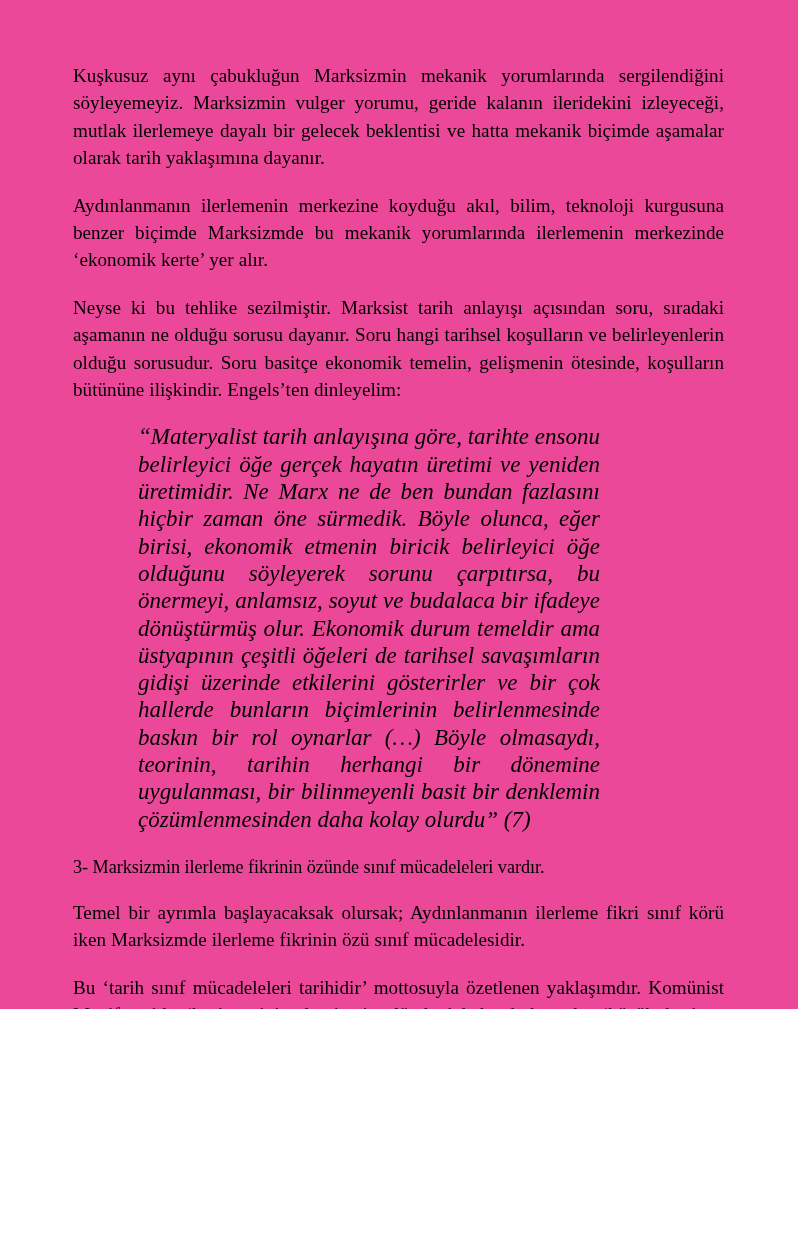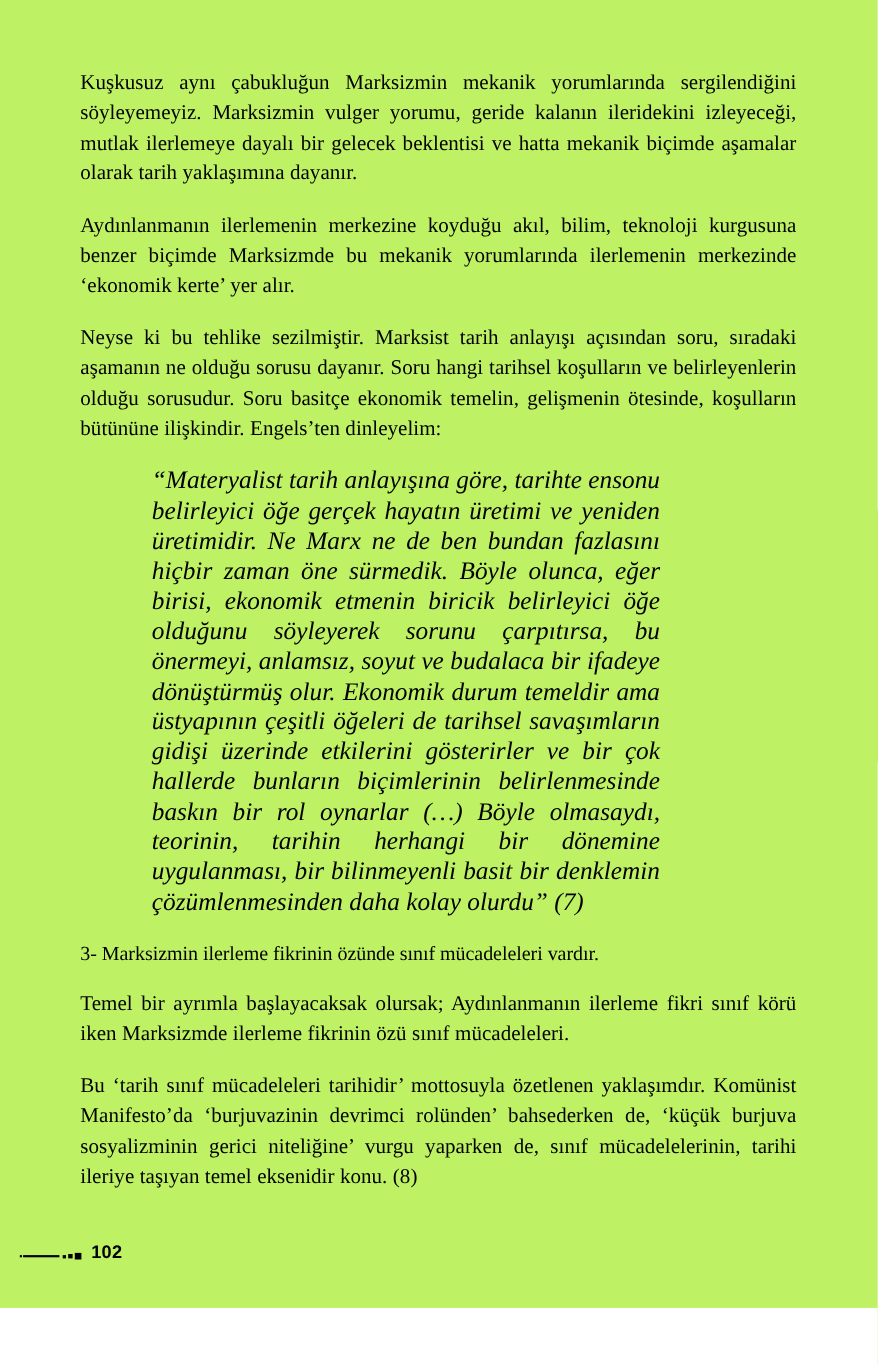--- a/index.html
+++ b/index.html
@@ -10,23 +10,23 @@
   }
   body {
     font-family: "Liberation Serif", "DejaVu Serif", serif;
     color: #000000;
     -webkit-font-smoothing: antialiased;
   }
 
   .page {
     position: relative;
     width: 798px;
-    height: 1189px;
+    height: 1009px;
     margin: 0 auto;
-    background: #bef264;
+    background: #ec4899;
     overflow: hidden;
     box-sizing: border-box;
   }
 
   
   .content {
     position: absolute;
     left: 73px;
     top: 62px;
     width: 651px;
@@ -132,21 +132,21 @@
     <p class="para">Kuşkusuz aynı çabukluğun Marksizmin mekanik yorumlarında sergilendiğini söyleyemeyiz. Marksizmin vulger yorumu, geride kalanın ileridekini izleyeceği, mutlak ilerlemeye dayalı bir gelecek beklentisi ve hatta mekanik biçimde aşamalar olarak tarih yaklaşımına dayanır.</p>
 
     <p class="para">Aydınlanmanın ilerlemenin merkezine koyduğu akıl, bilim, teknoloji kurgusuna benzer biçimde Marksizmde bu mekanik yorumlarında ilerlemenin merkezinde ‘ekonomik kerte’ yer alır.</p>
 
     <p class="para">Neyse ki bu tehlike sezilmiştir. Marksist tarih anlayışı açısından soru, sıradaki aşamanın ne olduğu sorusu dayanır. Soru hangi tarihsel koşulların ve belirleyenlerin olduğu sorusudur. Soru basitçe ekonomik temelin, gelişmenin ötesinde, koşulların bütününe ilişkindir. Engels’ten dinleyelim:</p>
 
     <blockquote class="quote">“Materyalist tarih anlayışına göre, tarihte ensonu belirleyici öğe gerçek hayatın üretimi ve yeniden üretimidir. Ne Marx ne de ben bundan fazlasını hiçbir zaman öne sürmedik. Böyle olunca, eğer birisi, ekonomik etmenin biricik belirleyici öğe olduğunu söyleyerek sorunu çarpıtırsa, bu önermeyi, anlamsız, soyut ve budalaca bir ifadeye dönüştürmüş olur. Ekonomik durum temeldir ama üstyapının çeşitli öğeleri de tarihsel savaşımların gidişi üzerinde etkilerini gösterirler ve bir çok hallerde bunların biçimlerinin belirlenmesinde baskın bir rol oynarlar (…) Böyle olmasaydı, teorinin, tarihin herhangi bir dönemine uygulanması, bir bilinmeyenli basit bir denklemin çözümlenmesinden daha kolay olurdu” (7)</blockquote>
 
     <p class="heading">3- Marksizmin ilerleme fikrinin özünde sınıf mücadeleleri vardır.</p>
 
-    <p class="para">Temel bir ayrımla başlayacaksak olursak; Aydınlanmanın ilerleme fikri sınıf körü iken Marksizmde ilerleme fikrinin özü sınıf mücadeleleri.</p>
+    <p class="para">Temel bir ayrımla başlayacaksak olursak; Aydınlanmanın ilerleme fikri sınıf körü iken Marksizmde ilerleme fikrinin özü sınıf mücadelesidir.</p>
 
     <p class="para">Bu ‘tarih sınıf mücadeleleri tarihidir’ mottosuyla özetlenen yaklaşımdır. Komünist Manifesto’da ‘burjuvazinin devrimci rolünden’ bahsederken de, ‘küçük burjuva sosyalizminin gerici niteliğine’ vurgu yaparken de, sınıf mücadelelerinin, tarihi ileriye taşıyan temel eksenidir konu. (8)</p>
 
 
   </div>
 
   <div class="footer">
     <span class="rule-group">
       <span class="rule-dot"></span>
       <span class="rule-line"></span>

